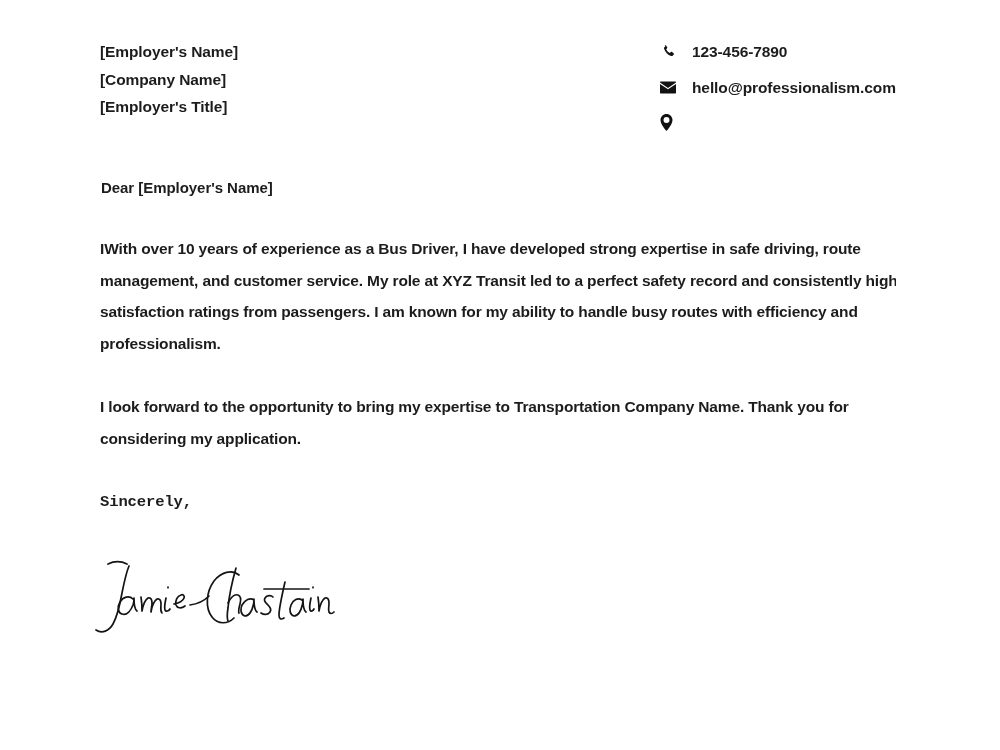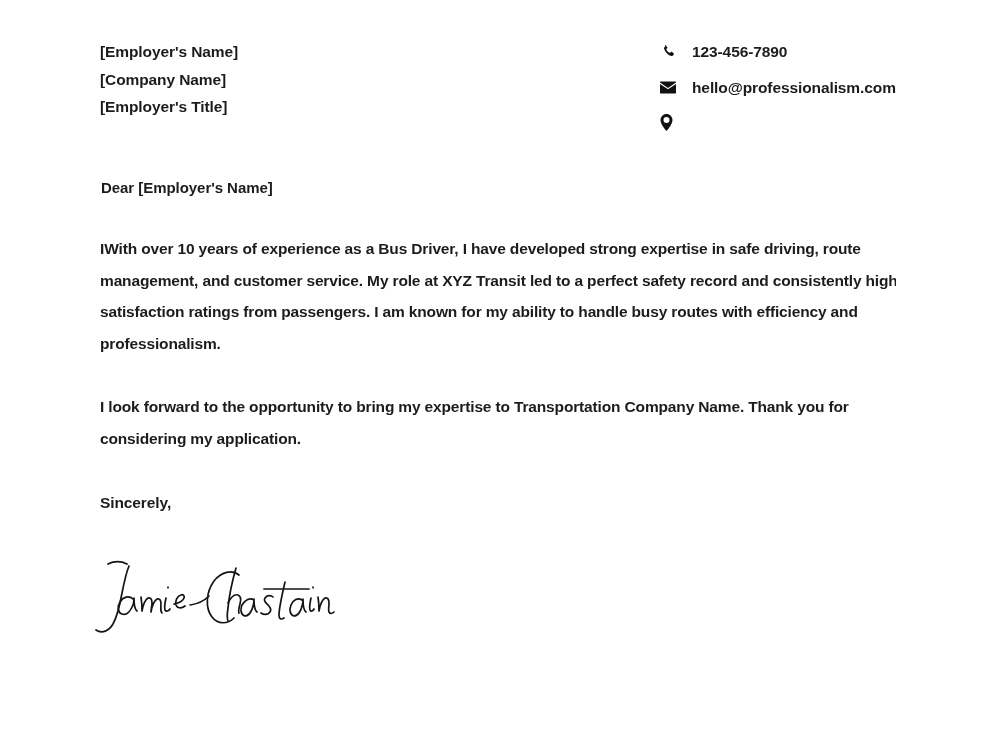--- a/index.html
+++ b/index.html
@@ -115,20 +115,21 @@
 
   .paragraph:last-child {
     margin-bottom: 16px;
   }
 
   
   .closing {
     position: absolute;
     top: 488px;
     left: 100px;
+    font-family: Liberation Mono, monospace;
   }
 
   .closing-line {
     font-size: 15.5px;
     font-weight: 600;
     line-height: 29px;
     color: #1c1c1c;
     letter-spacing: -0.1px;
   }
 

